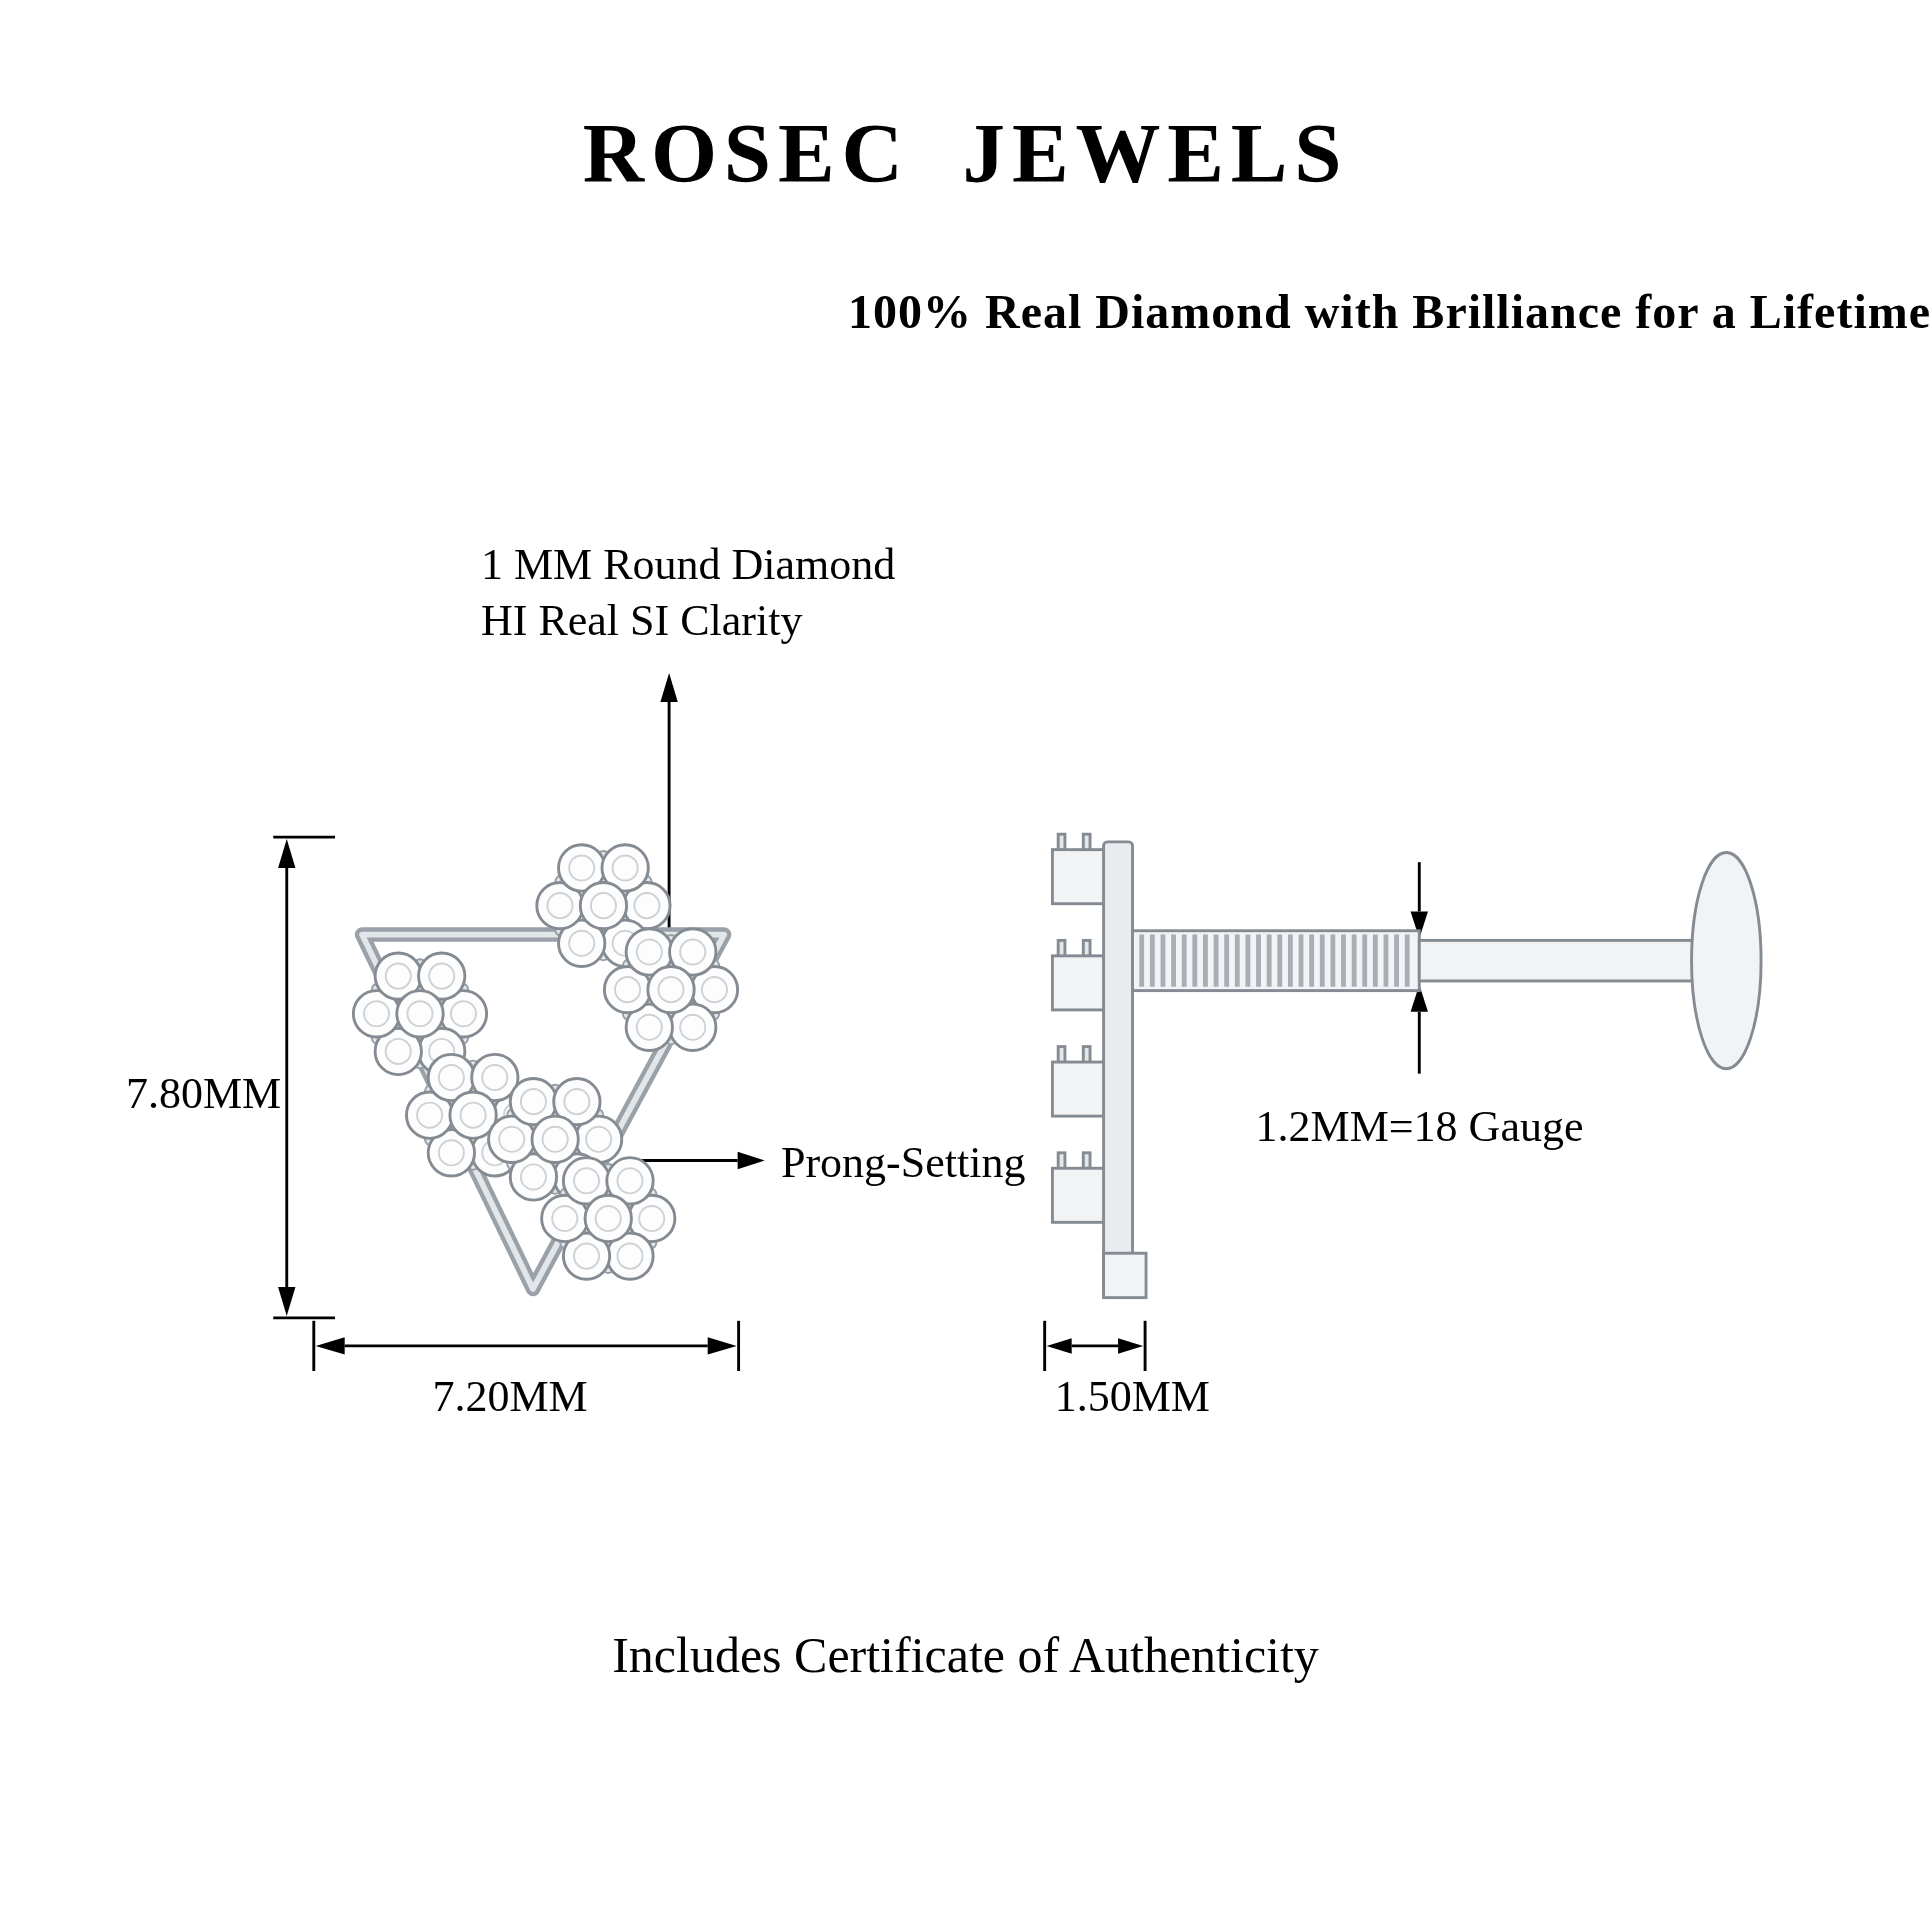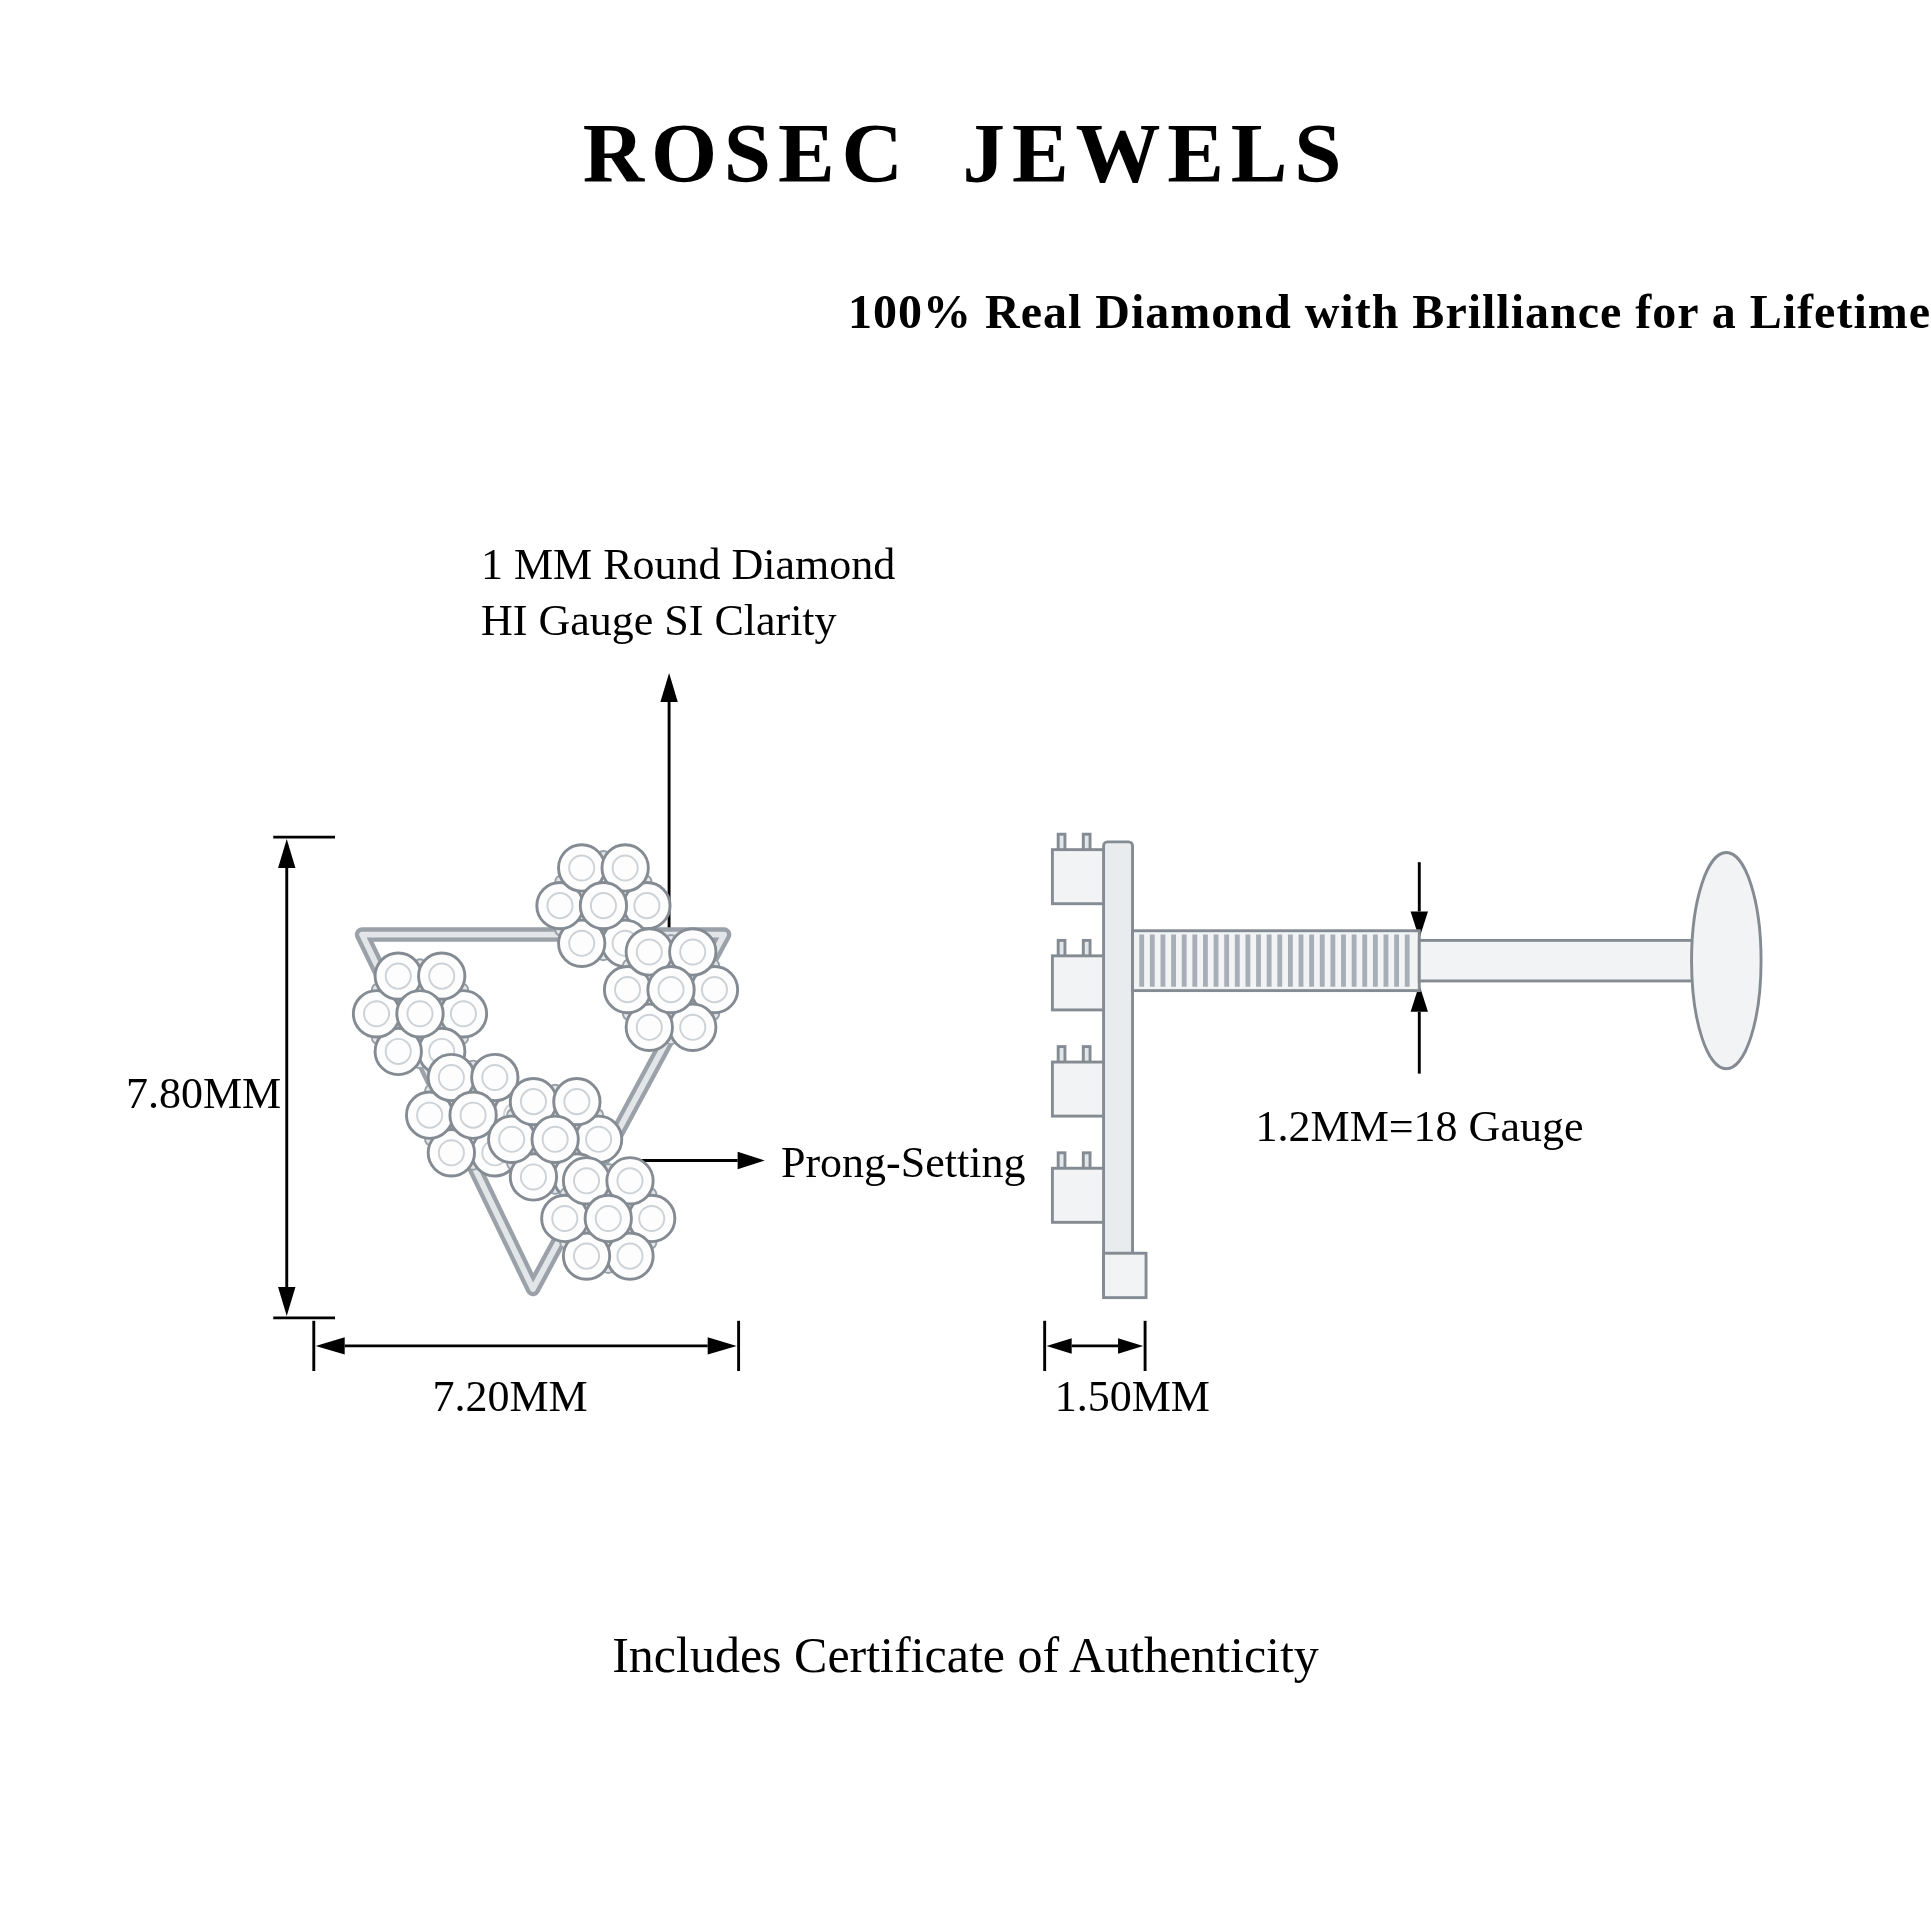--- a/index.html
+++ b/index.html
@@ -158,21 +158,21 @@
 
       <ellipse cx="1788" cy="995" rx="36" ry="112"></ellipse>
     </g>
   </svg>
 
   <div class="abs brand-title">ROSEC JEWELS</div>
   <div class="abs subtitle">100% Real Diamond with Brilliance for a Lifetime</div>
 
   <div class="abs callout spec-note">
     <div>1 MM Round Diamond</div>
-    <div>HI Gauge SI Clarity</div>
+    <div>HI Real SI Clarity</div>
   </div>
 
   <div class="abs callout prong-note">Prong-Setting</div>
 
   <div class="abs callout gauge-note">1.2MM=18 Gauge</div>
 
   <div class="abs dim-label dim-h">7.80MM</div>
 
   <div class="abs dim-label dim-w">7.20MM</div>
 

